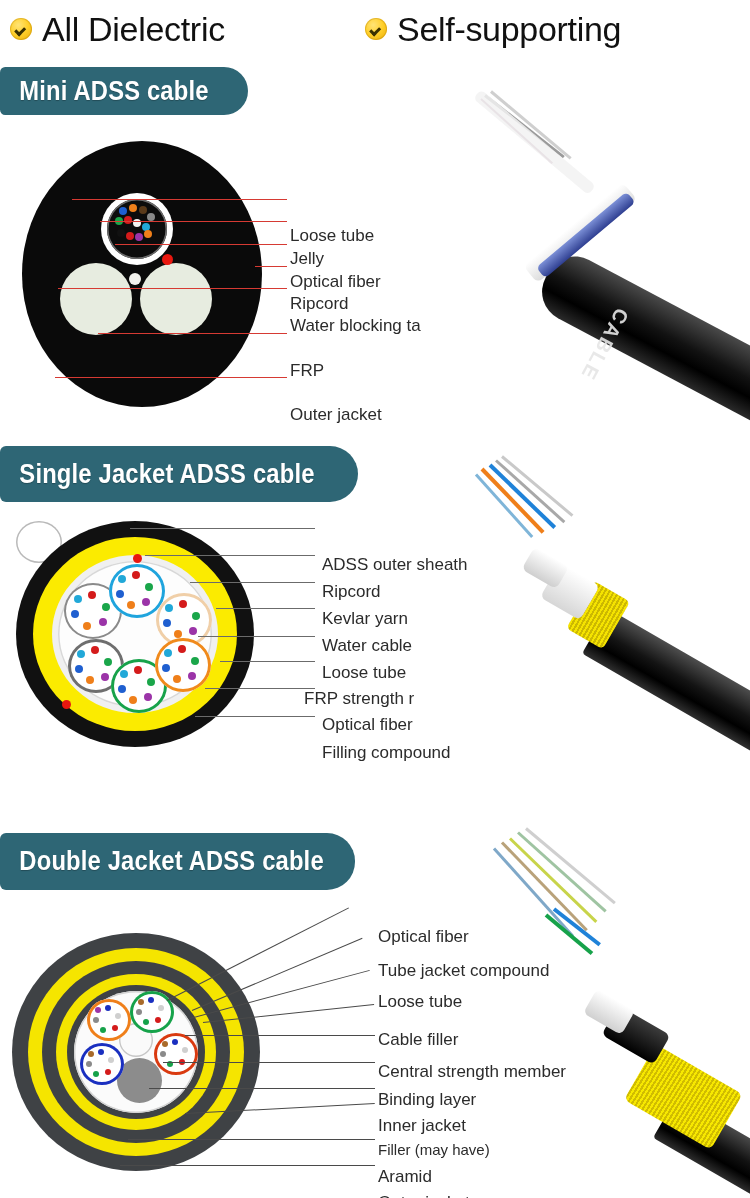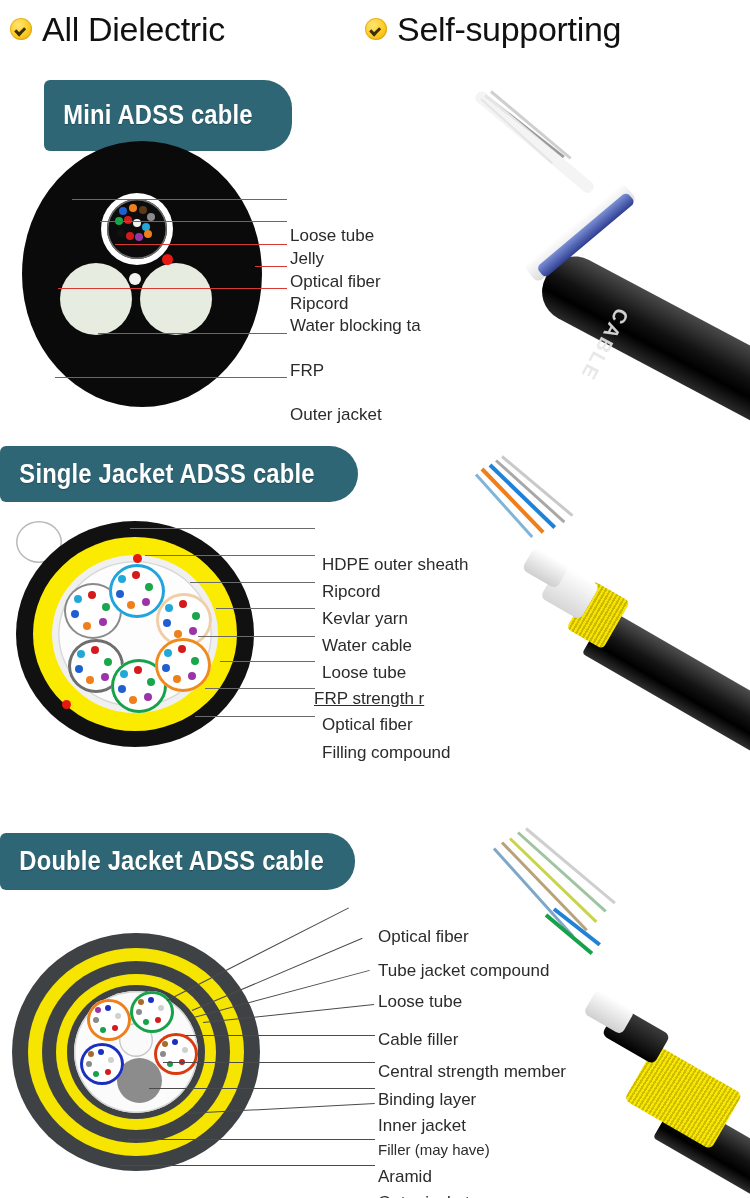--- a/index.html
+++ b/index.html
@@ -19,21 +19,21 @@
         transform:rotate(-45deg);}
   .feat-txt{font-size:34px;color:#111;letter-spacing:-.3px;white-space:nowrap;line-height:1;}
 
   
   .banner{position:absolute;background:#2e6675;border-radius:6px 28px 28px 6px;
           display:flex;align-items:center;}
   .banner-txt{color:#fff;font-weight:bold;font-size:27px;font-stretch:condensed;
               transform:scaleX(.88);transform-origin:left center;
               padding-left:22px;white-space:nowrap;letter-spacing:.2px;
               text-shadow:0 1px 1px rgba(0,0,0,.25);}
-  #banner1{left:0;top:80px;width:248px;height:71px;margin-left:44px;}
+  #banner1{left:0;top:67px;width:248px;height:48px;}
   #banner2{left:0;top:446px;width:358px;height:56px;}
   #banner3{left:0;top:833px;width:355px;height:57px;}
 
   
   .labels{position:absolute;}
   .lbl{position:absolute;white-space:nowrap;color:#2b2b2b;line-height:1;margin-top:36px;}
 
   .lead{position:absolute;height:0;border-top:1.3px solid #d63a33;}
   .lead-g{position:absolute;height:0;border-top:1.2px solid #6b6b6b;}
   .lead-d{position:absolute;transform-origin:left center;height:0;border-top:1.1px solid #4a4a4a;}
@@ -231,26 +231,26 @@
 <div class="lead-g" style="left:130px;top:528px;width:185px;"></div>
 <div class="lead-g" style="left:145px;top:555px;width:170px;"></div>
 <div class="lead-g" style="left:190px;top:582px;width:125px;"></div>
 <div class="lead-g" style="left:216px;top:608px;width:99px;"></div>
 <div class="lead-g" style="left:198px;top:636px;width:117px;"></div>
 <div class="lead-g" style="left:220px;top:661px;width:95px;"></div>
 <div class="lead-g" style="left:205px;top:688px;width:110px;"></div>
 <div class="lead-g" style="left:195px;top:716px;width:120px;"></div>
 
 <div class="labels">
-  <span class="lbl" style="left:322px;top:520px;font-size:17px;">HDPE outer sheath</span>
+  <span class="lbl" style="left:322px;top:520px;font-size:17px;">ADSS outer sheath</span>
   <span class="lbl" style="left:322px;top:547px;font-size:17px;">Ripcord</span>
   <span class="lbl" style="left:322px;top:574px;font-size:17px;">Kevlar yarn</span>
   <span class="lbl" style="left:322px;top:601px;font-size:17px;">Water cable</span>
   <span class="lbl" style="left:322px;top:628px;font-size:17px;">Loose tube</span>
-  <span class="lbl" style="left:314px;top:654px;font-size:17px;text-decoration:underline;">FRP strength r</span>
+  <span class="lbl" style="left:304px;top:654px;font-size:17px;">FRP strength r</span>
   <span class="lbl" style="left:322px;top:680px;font-size:17px;">Optical fiber</span>
   <span class="lbl" style="left:322px;top:708px;font-size:17px;">Filling compound</span>
 </div>
 
 <div class="photo" style="left:430px;top:455px;width:320px;height:340px;">
   <div class="cablebody" style="left:165px;top:150px;width:230px;height:52px;
               background:linear-gradient(180deg,#4e4e4e 0%,#141414 45%,#000 72%,#303030 100%);
               transform:rotate(30deg);transform-origin:left center;border-radius:4px;"></div>
   <div style="position:absolute;left:150px;top:122px;width:42px;height:55px;
               background:repeating-linear-gradient(90deg,#f5e300 0 2px,#ccb800 2px 4px);

